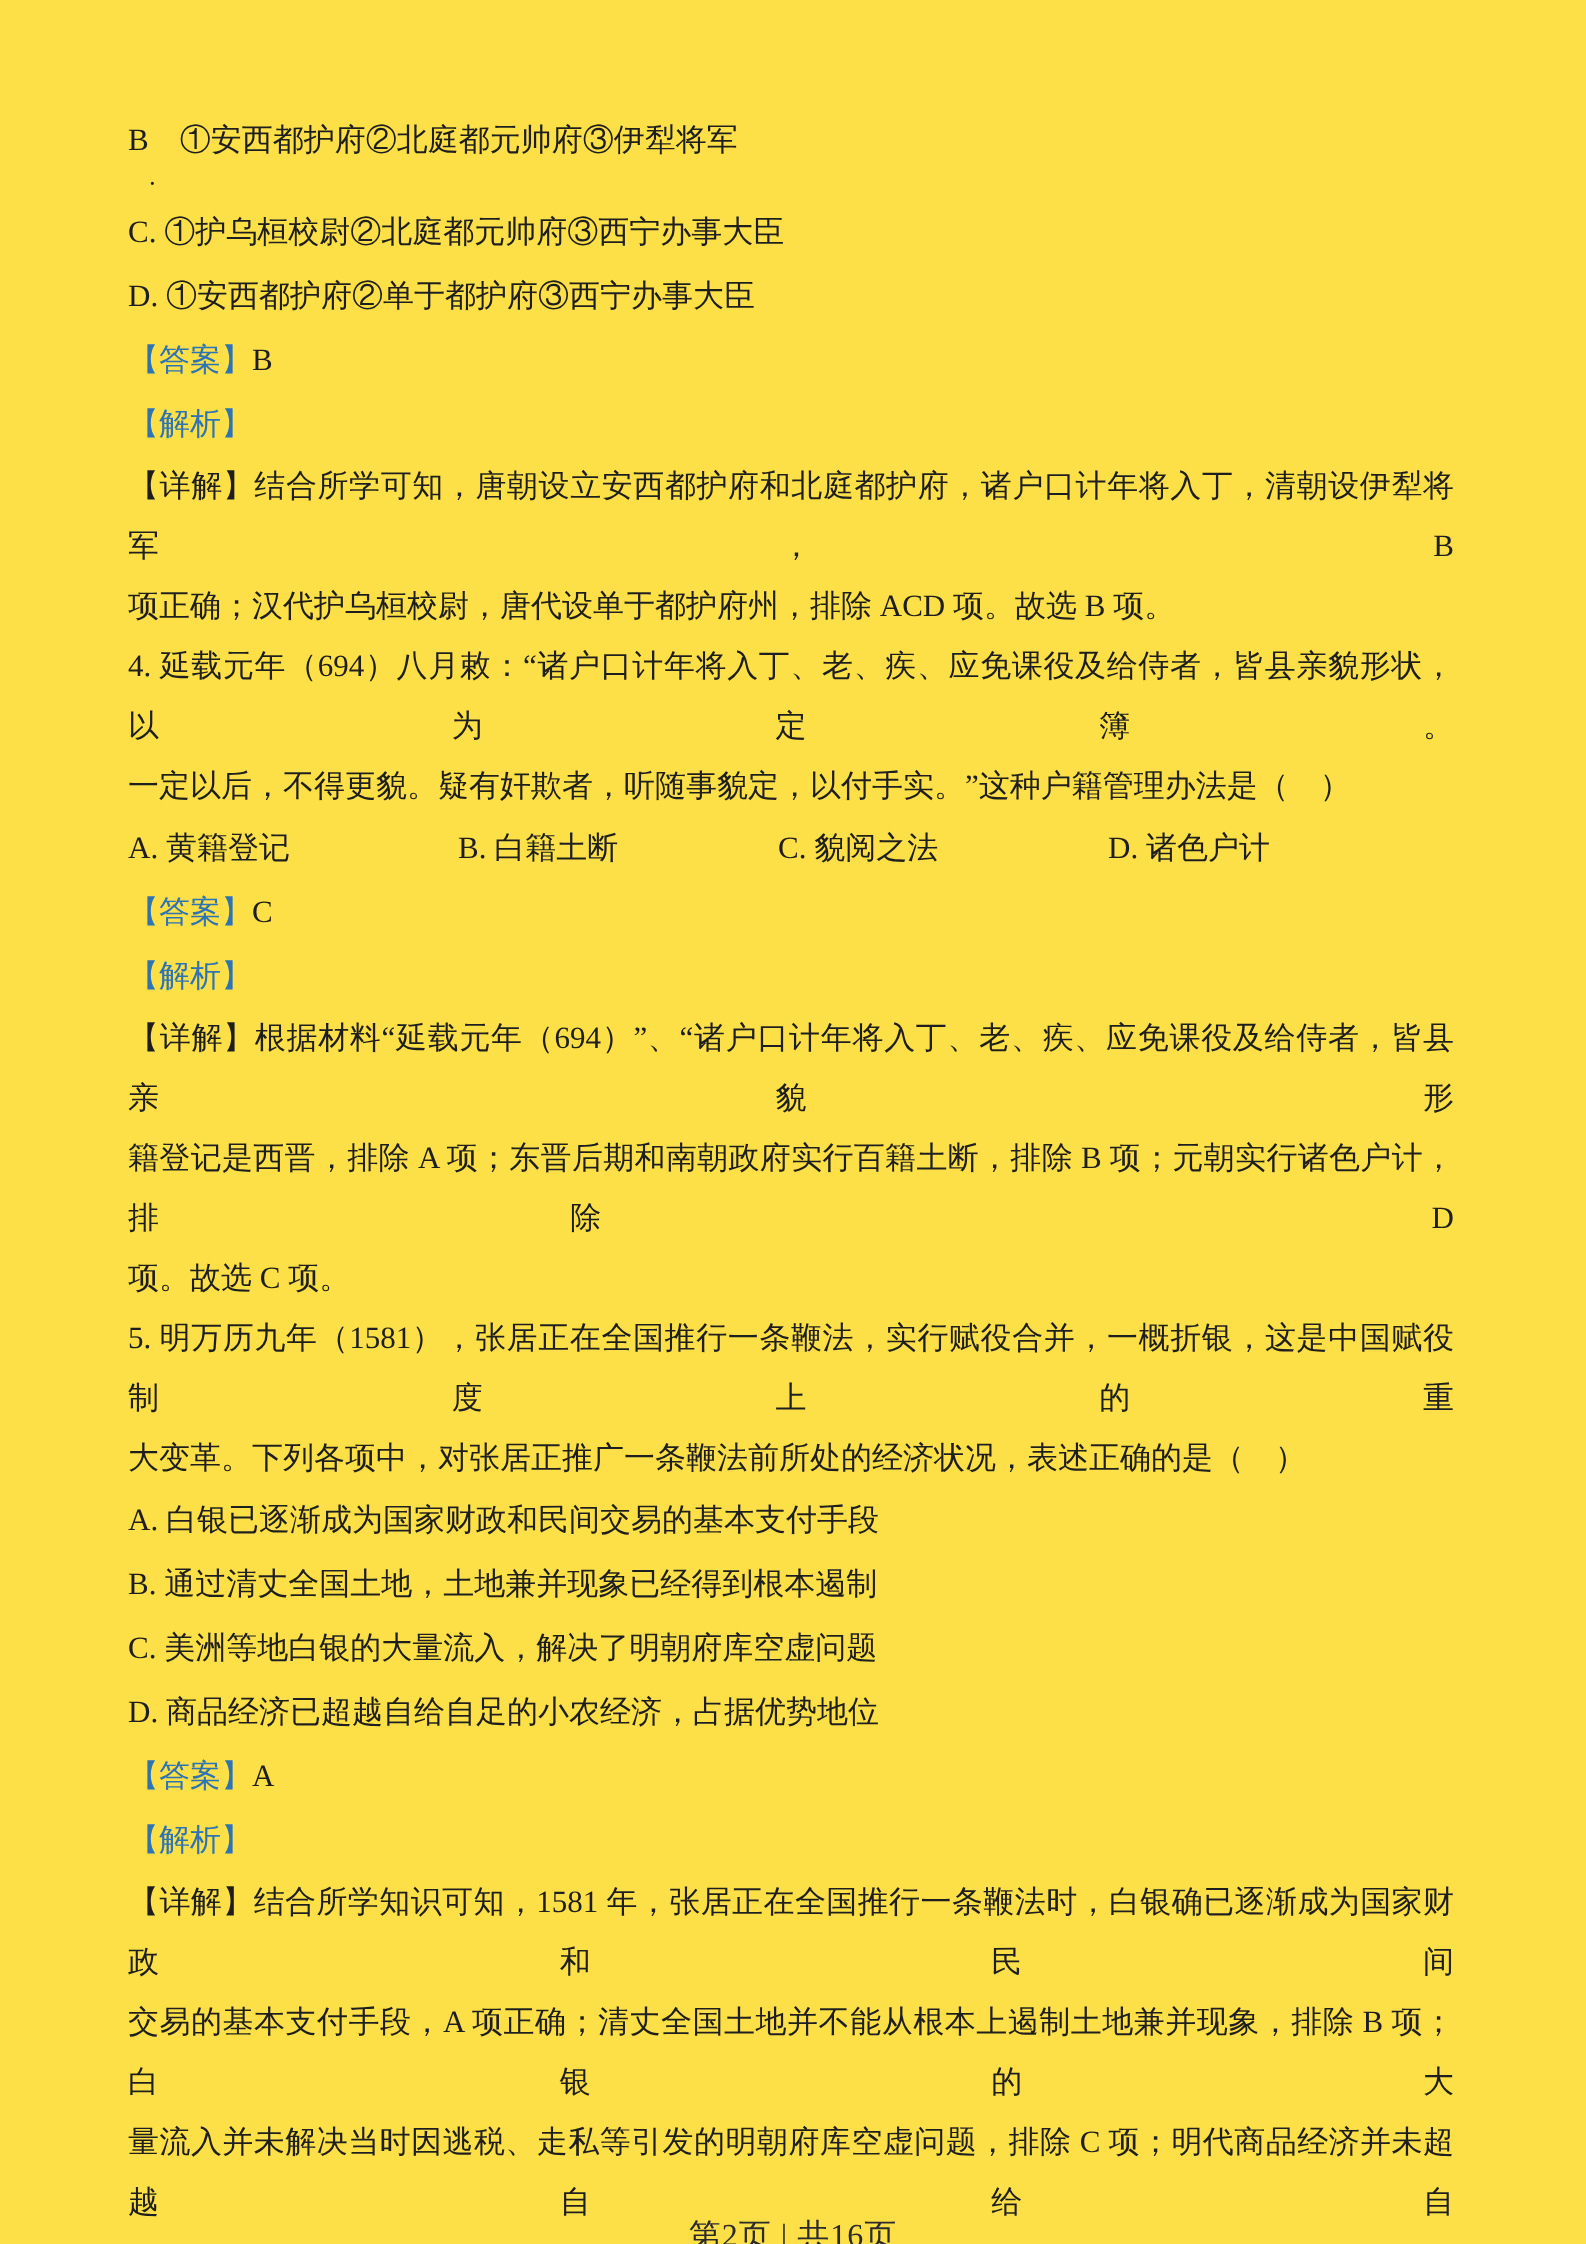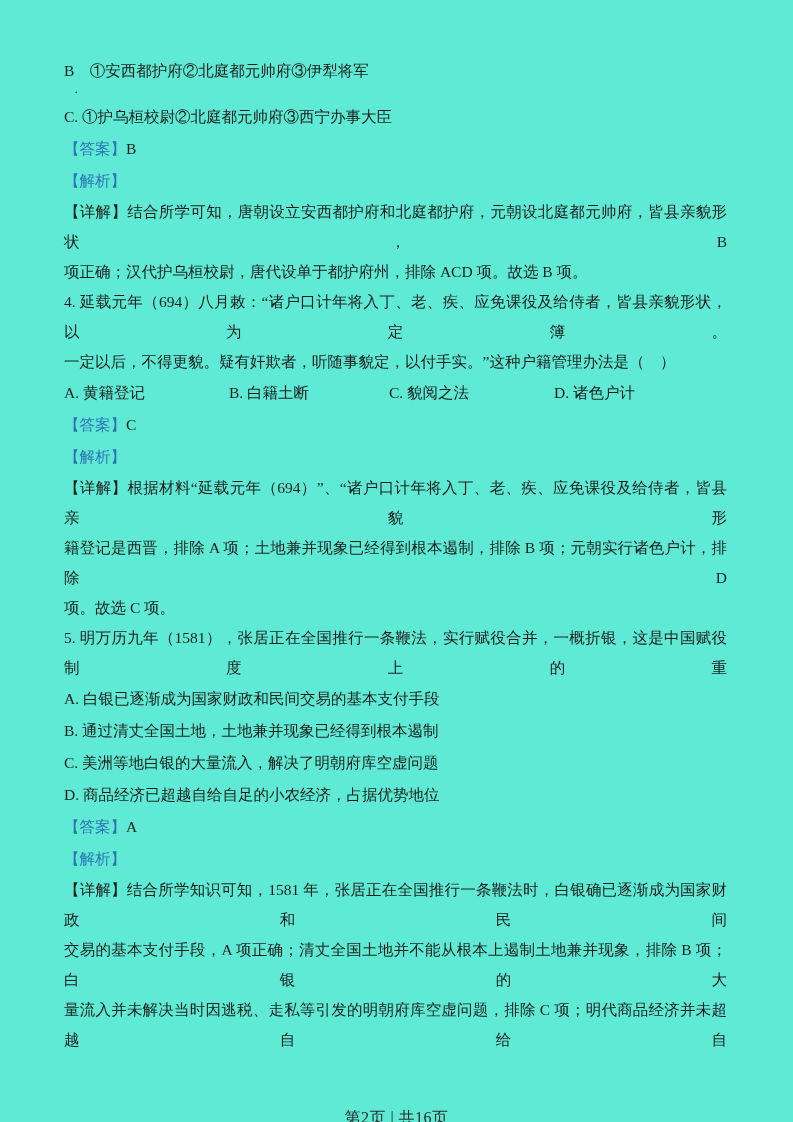--- a/index.html
+++ b/index.html
@@ -2,21 +2,21 @@
 <html lang="zh"><head>
 <meta charset="utf-8">
 <style>
   html,body{margin:0;padding:0;}
   body{
     width:793px;height:1122px;background:#ffffff;overflow:hidden;position:relative;
     font-family:"Liberation Serif","DejaVu Serif",serif;
     color:#1e1e1e;
     -webkit-font-smoothing:antialiased;
   }
-  .page{position:absolute;inset:0;background:#5eead4;}
+  .page{position:absolute;inset:0;background:#fde047;}
   .content{position:absolute;left:64px;top:55px;width:663px;font-size:15.5px;}
   .line{min-height:32px;line-height:32px;white-space:nowrap;}
   .pline{line-height:30px;min-height:30px;white-space:nowrap;}
   .jst{white-space:normal;text-align:justify;text-align-last:justify;}
   .blue{color:#2e74b5;text-align:center;}
   .dot-line{height:14px;line-height:10px;font-size:13px;padding-left:10px;color:#1e1e1e;}
   .opt-grid{display:grid;grid-template-columns:165px 160px 165px auto;min-height:32px;line-height:32px;}
   .footer{
     position:absolute;left:0;right:0;top:1088px;text-align:center;
     font-size:16px;color:#2b2b2b;letter-spacing:.5px;margin-top:20px;
@@ -24,40 +24,42 @@
 </style>
 </head>
 <body>
 
 <div class="page">
   <div class="content">
 
     <div class="line">B　①安西都护府②北庭都元帅府③伊犁将军</div>
     <div class="dot-line">·</div>
     <div class="line">C. ①护乌桓校尉②北庭都元帅府③西宁办事大臣</div>
+    <div class="line">D. ①安西都护府②单于都护府③西宁办事大臣</div>
     <div class="line"><span class="blue">【答案】</span><span>B</span></div>
     <div class="line"><span class="blue">【解析】</span></div>
-    <div class="pline jst">【详解】结合所学可知，唐朝设立安西都护府和北庭都护府，元朝设北庭都元帅府，皆县亲貌形状，B</div>
+    <div class="pline jst">【详解】结合所学可知，唐朝设立安西都护府和北庭都护府，诸户口计年将入丁，清朝设伊犁将军，B</div>
     <div class="pline">项正确；汉代护乌桓校尉，唐代设单于都护府州，排除 ACD 项。故选 B 项。</div>
 
     <div class="pline jst">4. 延载元年（694）八月敕：“诸户口计年将入丁、老、疾、应免课役及给侍者，皆县亲貌形状，以为定簿。</div>
     <div class="pline">一定以后，不得更貌。疑有奸欺者，听随事貌定，以付手实。”这种户籍管理办法是（　）</div>
     <div class="opt-grid">
       <span>A. 黄籍登记</span>
       <span>B. 白籍土断</span>
       <span>C. 貌阅之法</span>
       <span>D. 诸色户计</span>
     </div>
     <div class="line"><span class="blue">【答案】</span><span>C</span></div>
     <div class="line"><span class="blue">【解析】</span></div>
     <div class="pline jst">【详解】根据材料“延载元年（694）”、“诸户口计年将入丁、老、疾、应免课役及给侍者，皆县亲貌形</div>
-    <div class="pline jst">籍登记是西晋，排除 A 项；土地兼并现象已经得到根本遏制，排除 B 项；元朝实行诸色户计，排除 D</div>
+    <div class="pline jst">籍登记是西晋，排除 A 项；东晋后期和南朝政府实行百籍土断，排除 B 项；元朝实行诸色户计，排除 D</div>
     <div class="pline">项。故选 C 项。</div>
 
     <div class="pline jst">5. 明万历九年（1581），张居正在全国推行一条鞭法，实行赋役合并，一概折银，这是中国赋役制度上的重</div>
+    <div class="pline">大变革。下列各项中，对张居正推广一条鞭法前所处的经济状况，表述正确的是（　）</div>
     <div class="line">A. 白银已逐渐成为国家财政和民间交易的基本支付手段</div>
     <div class="line">B. 通过清丈全国土地，土地兼并现象已经得到根本遏制</div>
     <div class="line">C. 美洲等地白银的大量流入，解决了明朝府库空虚问题</div>
     <div class="line">D. 商品经济已超越自给自足的小农经济，占据优势地位</div>
     <div class="line"><span class="blue">【答案】</span><span>A</span></div>
     <div class="line"><span class="blue">【解析】</span></div>
     <div class="pline jst">【详解】结合所学知识可知，1581 年，张居正在全国推行一条鞭法时，白银确已逐渐成为国家财政和民间</div>
     <div class="pline jst">交易的基本支付手段，A 项正确；清丈全国土地并不能从根本上遏制土地兼并现象，排除 B 项；白银的大</div>
     <div class="pline jst">量流入并未解决当时因逃税、走私等引发的明朝府库空虚问题，排除 C 项；明代商品经济并未超越自给自</div>
 

